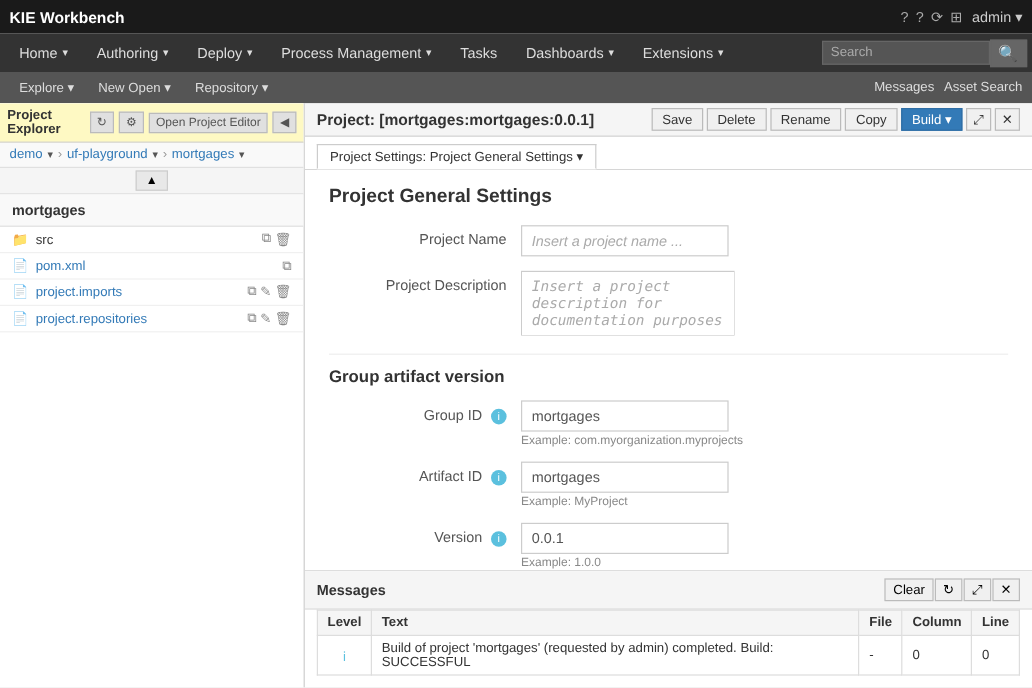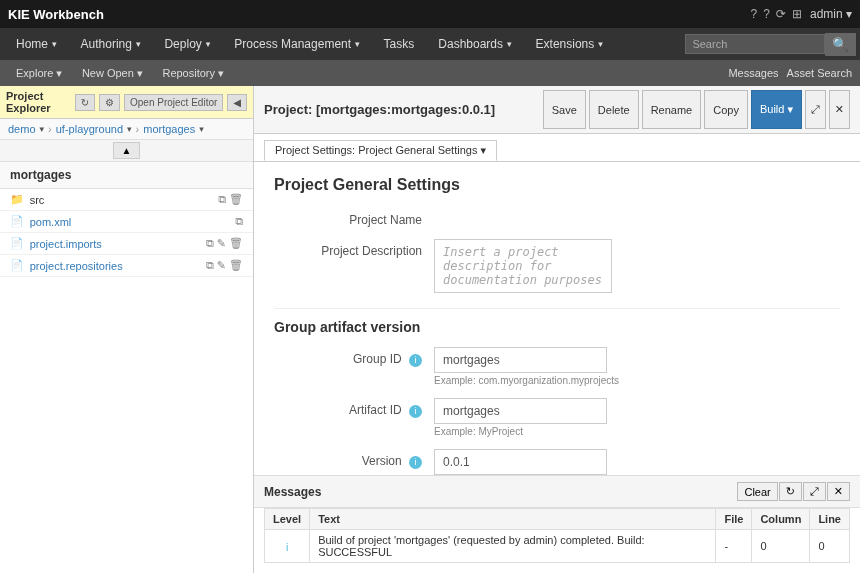--- a/index.html
+++ b/index.html
@@ -50,21 +50,21 @@
     .file-name { color: #337ab7; cursor: pointer; flex: 1; font-size: 11px; }
     .file-name.bold { font-weight: normal; color: #333; }
     .file-actions { display: flex; gap: 3px; }
     .file-action-btn { color: #888; cursor: pointer; font-size: 11px; }
 
     
     .content { flex: 1; display: flex; flex-direction: column; overflow: hidden; }
     .content-header { background: #f5f5f5; border-bottom: 1px solid #ccc; padding: 4px 10px; display: flex; align-items: center; justify-content: space-between; }
     .project-title { font-size: 13px; font-weight: bold; color: #333; }
     .header-buttons { display: flex; gap: 3px; }
-    .hdr-btn { padding: 12px 8px; font-size: 11px; border: 1px solid #bbb; background: #f0f0f0; cursor: pointer; color: #333; }
+    .hdr-btn { padding: 2px 8px; font-size: 11px; border: 1px solid #bbb; background: #f0f0f0; cursor: pointer; color: #333; }
     .hdr-btn.build { background: #337ab7; color: #fff; border-color: #2e6da4; }
     .hdr-btn.icon-btn { padding: 2px 5px; }
 
     .content-tabs { padding: 6px 10px 0; background: #fff; border-bottom: 1px solid #ccc; }
     .tab-btn { background: #f5f5f5; border: 1px solid #ccc; border-bottom: none; padding: 3px 10px; font-size: 11px; cursor: pointer; color: #333; }
     .tab-btn.active { background: #fff; border-bottom: 1px solid #fff; }
 
     .content-body { flex: 1; overflow-y: auto; padding: 14px 20px; background: #fff; }
     .section-title { font-size: 16px; font-weight: bold; color: #333; margin-bottom: 14px; }
 
@@ -215,20 +215,23 @@
 
     <div class="content-tabs">
       <button class="tab-btn active">Project Settings: Project General Settings ▾</button>
     </div>
 
     <div class="content-body">
       <div class="section-title">Project General Settings</div>
 
       <div class="form-group">
         <label class="form-label">Project Name</label>
+        <div class="form-field-wrap">
+          <input type="text" class="form-control" placeholder="Insert a project name ..." style="">
+        </div>
       </div>
 
       <div class="form-group">
         <label class="form-label">Project Description</label>
         <div class="form-field-wrap">
           <textarea class="form-control" placeholder="Insert a project description for documentation purposes ..." style=""></textarea>
         </div>
       </div>
 
       <div class="group-title">Group artifact version</div>

